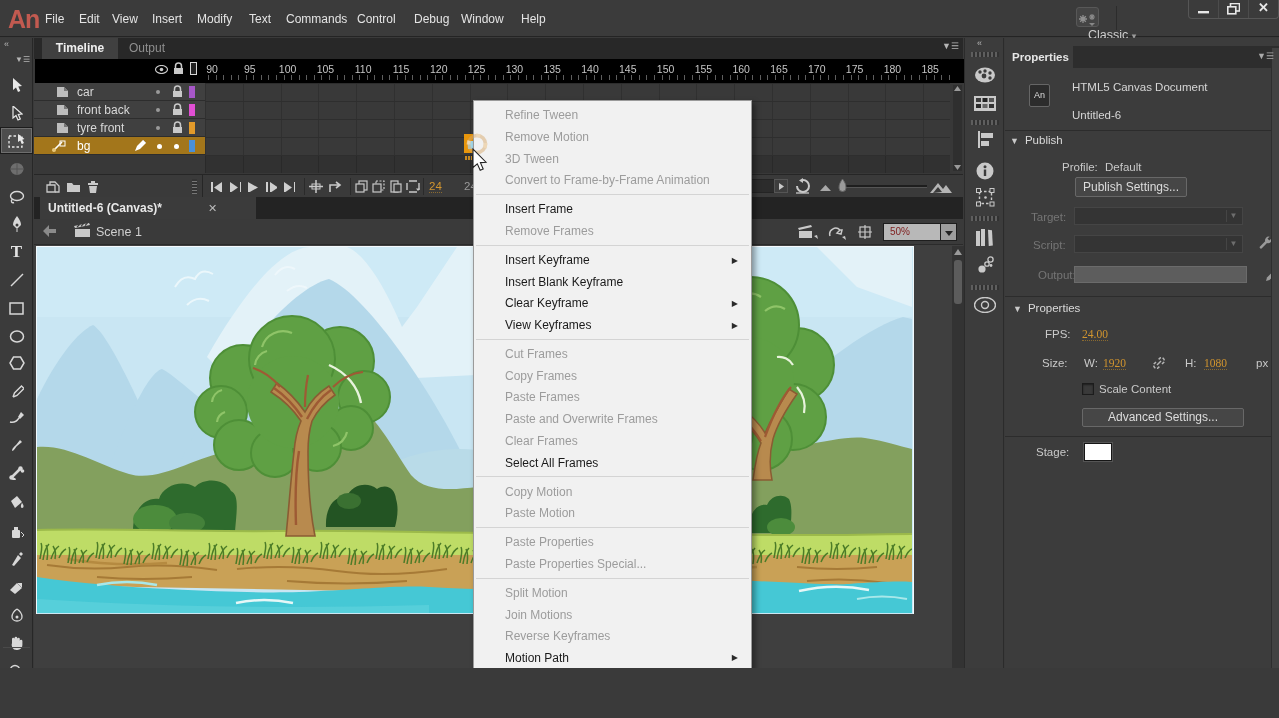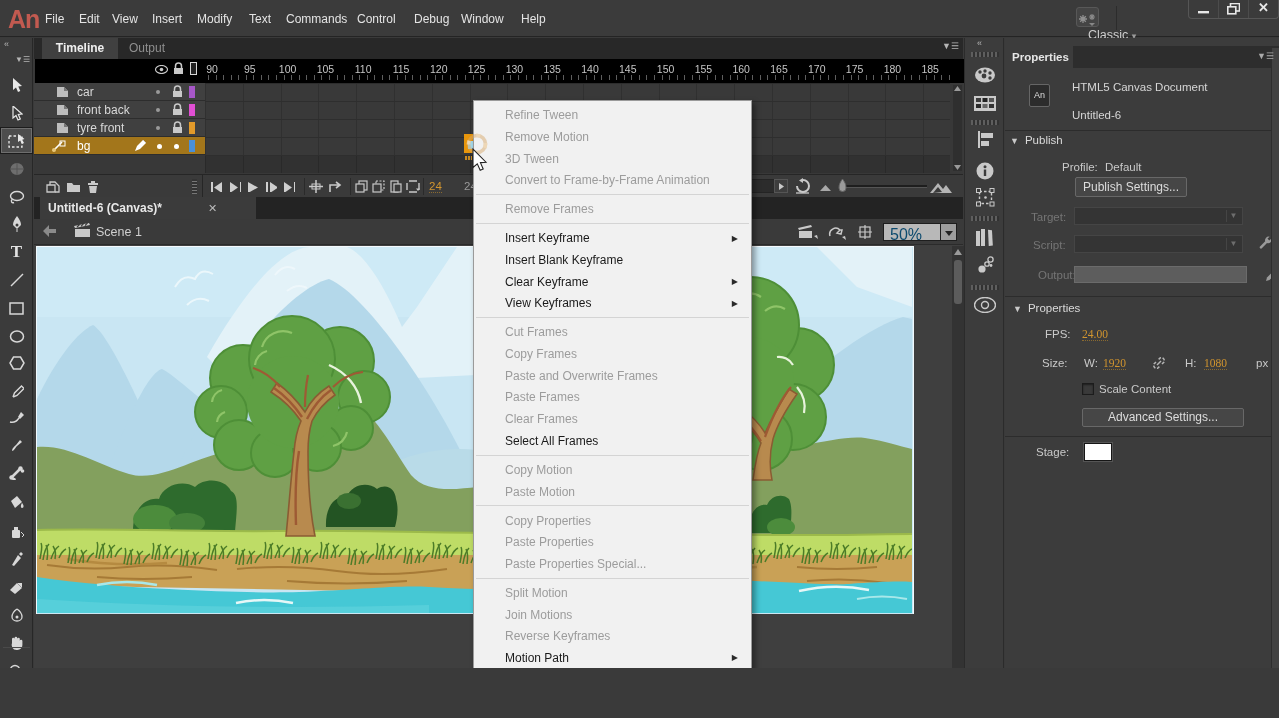--- a/index.html
+++ b/index.html
@@ -508,21 +508,21 @@
         </svg>
     <svg style="position:absolute;left:794px;top:5px" width="20" height="16">
           <path d="M2 12 a6 6 0 0 1 10 -6 l-3 3 4 1 1 -4 -2 0" fill="none" stroke="#c9c9c9" stroke-width="1.5"></path>
           <path d="M14 13 l4 3 -1 -4" fill="#c9c9c9"></path>
         </svg>
     <svg style="position:absolute;left:824px;top:6px" width="14" height="14">
           <rect x="2" y="2" width="10" height="10" fill="none" stroke="#c9c9c9" stroke-width="1.2"></rect>
           <path d="M7 0 v14 M0 7 h14" stroke="#c9c9c9" stroke-width="1.2"></path>
         </svg>
     <div style="position:absolute;left:849px;top:4px;width:58px;height:18px;background:#b8b8b8;border:1px solid #1e1e1e">
-      <span style="position:absolute;left:6px;top:2px;font-size:16px;color:#0c4a6e">50%</span>
+      <span style="position:absolute;left:6px;top:2px;font-size:10px;color:#7f1d1d">50%</span>
         </div>
     <div style="position:absolute;left:906px;top:4px;width:17px;height:18px;background:#9e9e9e;border:1px solid #1e1e1e">
       <svg style="position:absolute;left:4px;top:7px" width="8" height="5">
             <path d="M0 0 h8 L4 5 z" fill="#222"></path>
           </svg>
         </div>
   </div>
   <div id="canvas">
     <div id="stage">
 <svg width="875" height="366" viewBox="0 0 875 366" style="position:absolute;left:0;top:0">
@@ -797,38 +797,38 @@
     <path d="M13 21 L13 39.5 L17.3 35.8 L20.2 42.3 L23.2 41 L20.4 34.6 L26 34.2 z" fill="#fff" stroke="#222" stroke-width="1.1"></path>
   </svg>
 </div>
 
 <div id="cmenu">
   <div class="ci">Refine Tween</div>
   <div class="ci">Remove Motion</div>
   <div class="ci">3D Tween</div>
   <div class="ci">Convert to Frame-by-Frame Animation</div>
   <div class="csep"></div>
+  <div class="ci on">Insert Frame</div>
   <div class="ci">Remove Frames</div>
   <div class="csep"></div>
   <div class="ci on">Insert Keyframe<span class="sub">▶</span></div>
   <div class="ci on">Insert Blank Keyframe</div>
   <div class="ci on">Clear Keyframe<span class="sub">▶</span></div>
   <div class="ci on">View Keyframes<span class="sub">▶</span></div>
   <div class="csep"></div>
   <div class="ci">Cut Frames</div>
   <div class="ci">Copy Frames</div>
+  <div class="ci">Paste Frames</div>
   <div class="ci">Paste and Overwrite Frames</div>
-  <div class="ci">Paste Frames</div>
   <div class="ci">Clear Frames</div>
   <div class="ci on">Select All Frames</div>
   <div class="csep"></div>
   <div class="ci">Copy Motion</div>
   <div class="ci">Paste Motion</div>
   <div class="csep"></div>
-  <div class="ci">Copy Properties</div>
   <div class="ci">Paste Properties</div>
   <div class="ci">Paste Properties Special...</div>
   <div class="csep"></div>
   <div class="ci">Split Motion</div>
   <div class="ci">Join Motions</div>
   <div class="ci">Reverse Keyframes</div>
   <div class="ci on">Motion Path<span class="sub">▶</span></div>
 </div>
 
 </div>

